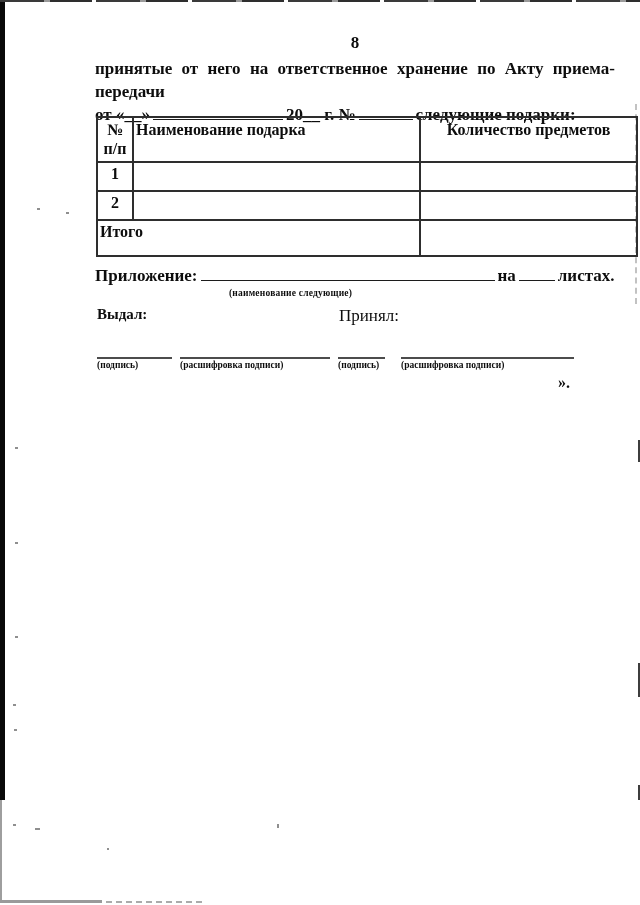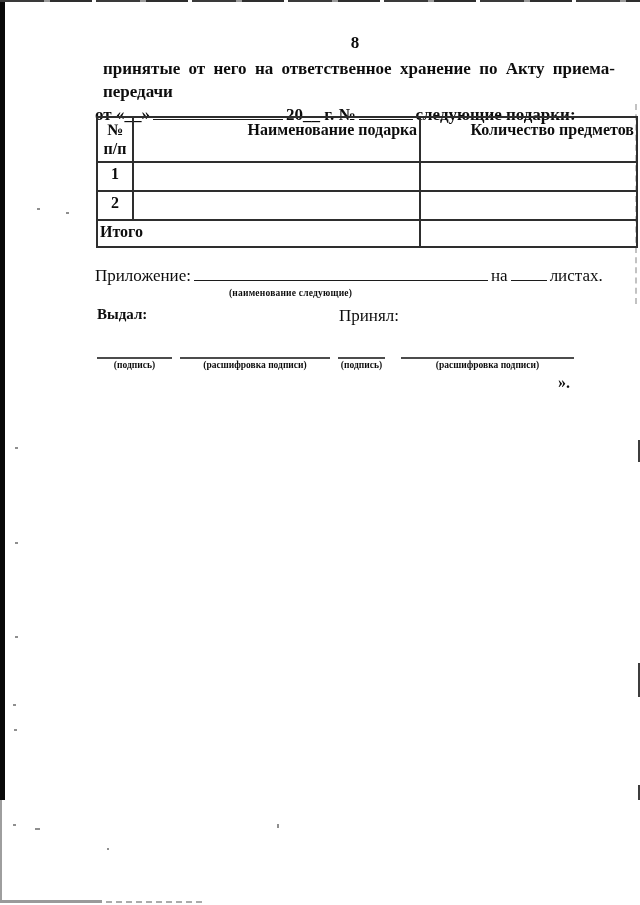--- a/index.html
+++ b/index.html
@@ -29,62 +29,62 @@
 
   
   .page-number {
     position: absolute; left: 95px; top: 33px; width: 520px;
     text-align: center; font-weight: bold; font-size: 17px;
   }
   .intro {
     position: absolute; left: 95px; top: 57px; width: 520px;
     font-weight: bold; font-size: 17px; line-height: 23px;
   }
-  .intro-line1 { text-align: justify; text-align-last: justify; margin-left: 8px; }
+  .intro-line1 { text-align: justify; text-align-last: justify; }
   .intro-line2 { white-space: nowrap; }
   .blank {
     display: inline-block; height: 14px;
     border-bottom: 1.6px solid #1c1c1c; vertical-align: baseline;
     margin: 0 3px;
   }
   .blank-date   { width: 130px; }
   .blank-number { width: 54px; }
 
   .gift-table {
     position: absolute; left: 96px; top: 116px;
     border-collapse: collapse; table-layout: fixed; width: 522px;
   }
   .gift-table td {
     border: 2px solid #2e2e2e; font-weight: bold; font-size: 16px;
     padding: 2px 2px 0 2px; vertical-align: top; overflow: hidden;
   }
   .col-num   { width: 30px; text-align: center; }
-  .col-name  { width: 281px; text-align: right; }
-  .col-qty   { width: 211px; text-align: right; }
+  .col-name  { width: 281px; text-align: left; }
+  .col-qty   { width: 211px; text-align: center; }
   .hdr-cell  { line-height: 19px; }
   .row-header { height: 45px; }
   .row-item   { height: 29px; }
-  .row-total  { height: 27px; }
+  .row-total  { height: 36px; }
   .total-cell { text-align: left; padding-left: 2px; }
 
   .attachment {
     position: absolute; left: 95px; top: 266px; width: 530px;
-    font-weight: normal; font-size: 17px; white-space: nowrap;
+    font-weight: bold; font-size: 17px; white-space: nowrap;
   }
   .blank-doc-name { width: 294px; }
   .blank-sheets   { width: 36px; }
   .attachment-caption {
     position: absolute; left: 229px; top: 288px;
     font-weight: bold; font-size: 9.5px; letter-spacing: 0.2px;
   }
 
   .issued-label   { position: absolute; left: 97px;  top: 306px; font-weight: bold; font-size: 15px; }
   .received-label { position: absolute; left: 339px; top: 306px; font-weight: normal; font-size: 17px; }
 
-  .sig-block { position: absolute; top: 357px; text-align: center; }
+  .sig-block { position: absolute; top: 357px; }
   .sig-line  { border-top: 2px solid #4c4c4c; height: 0; }
   .sig-caption { font-weight: bold; font-size: 9.5px; margin-top: 1px; white-space: nowrap; }
   .sig-1 { left: 97px;  width: 75px; }
   .sig-2 { left: 180px; width: 150px; }
   .sig-3 { left: 338px; width: 47px; }
   .sig-4 { left: 401px; width: 173px; }
 
   .closing-quote { position: absolute; left: 558px; top: 374px; font-weight: bold; font-size: 16px; }
 </style>
 </head>

